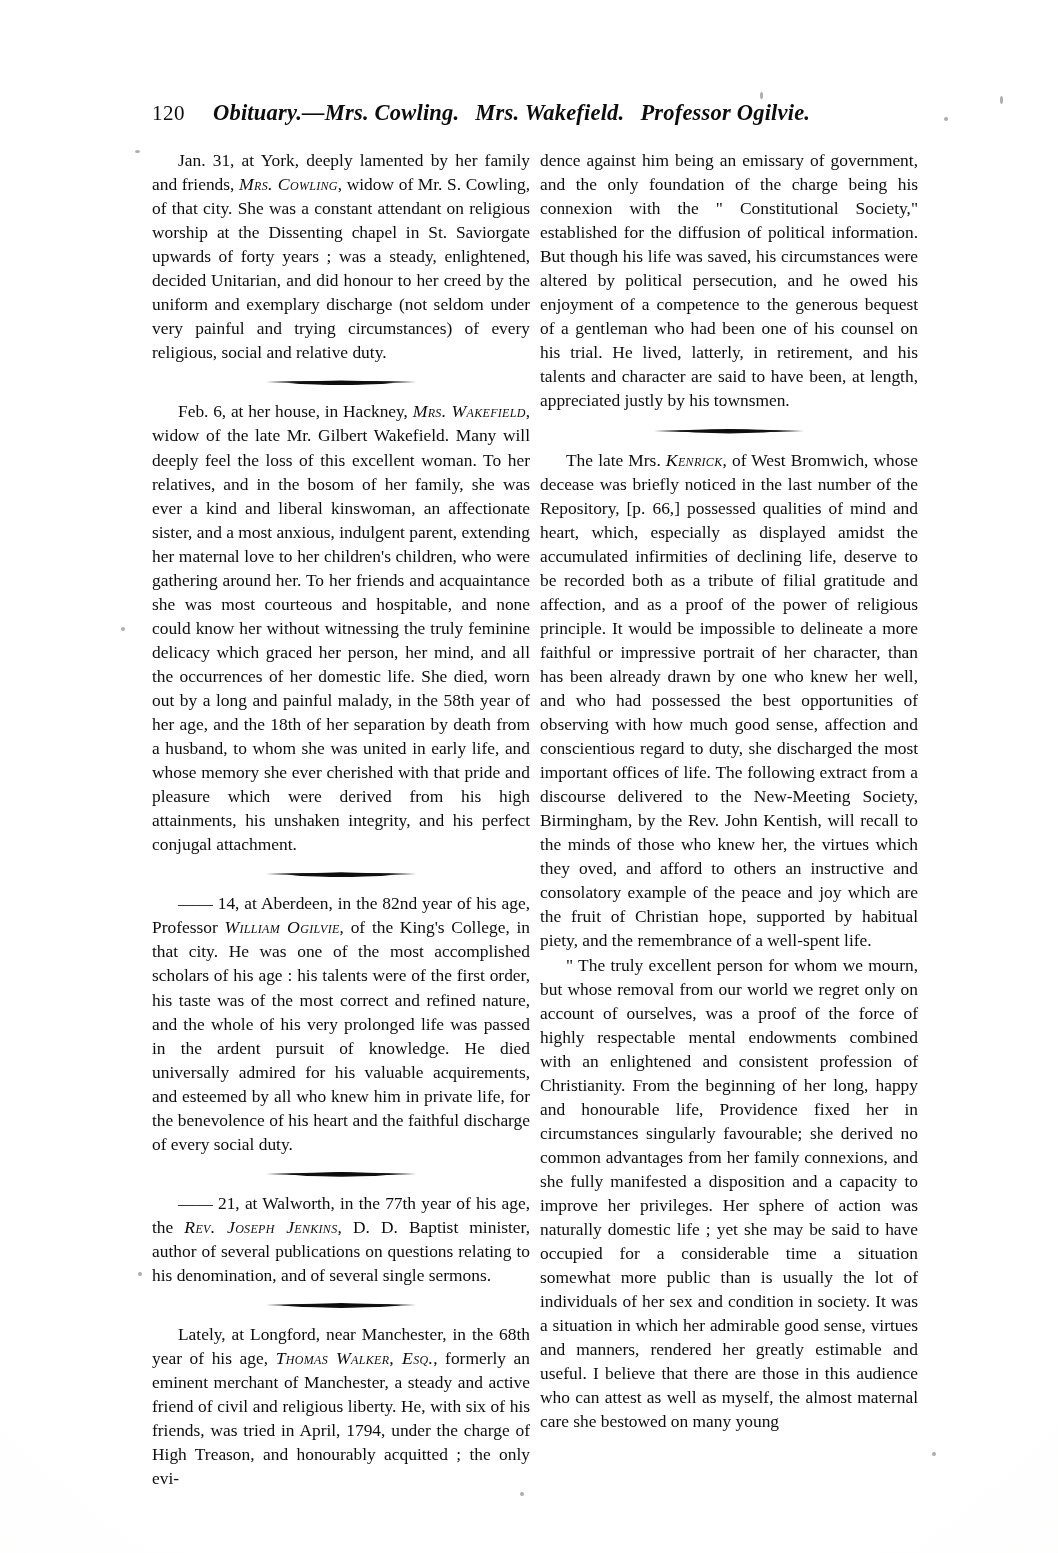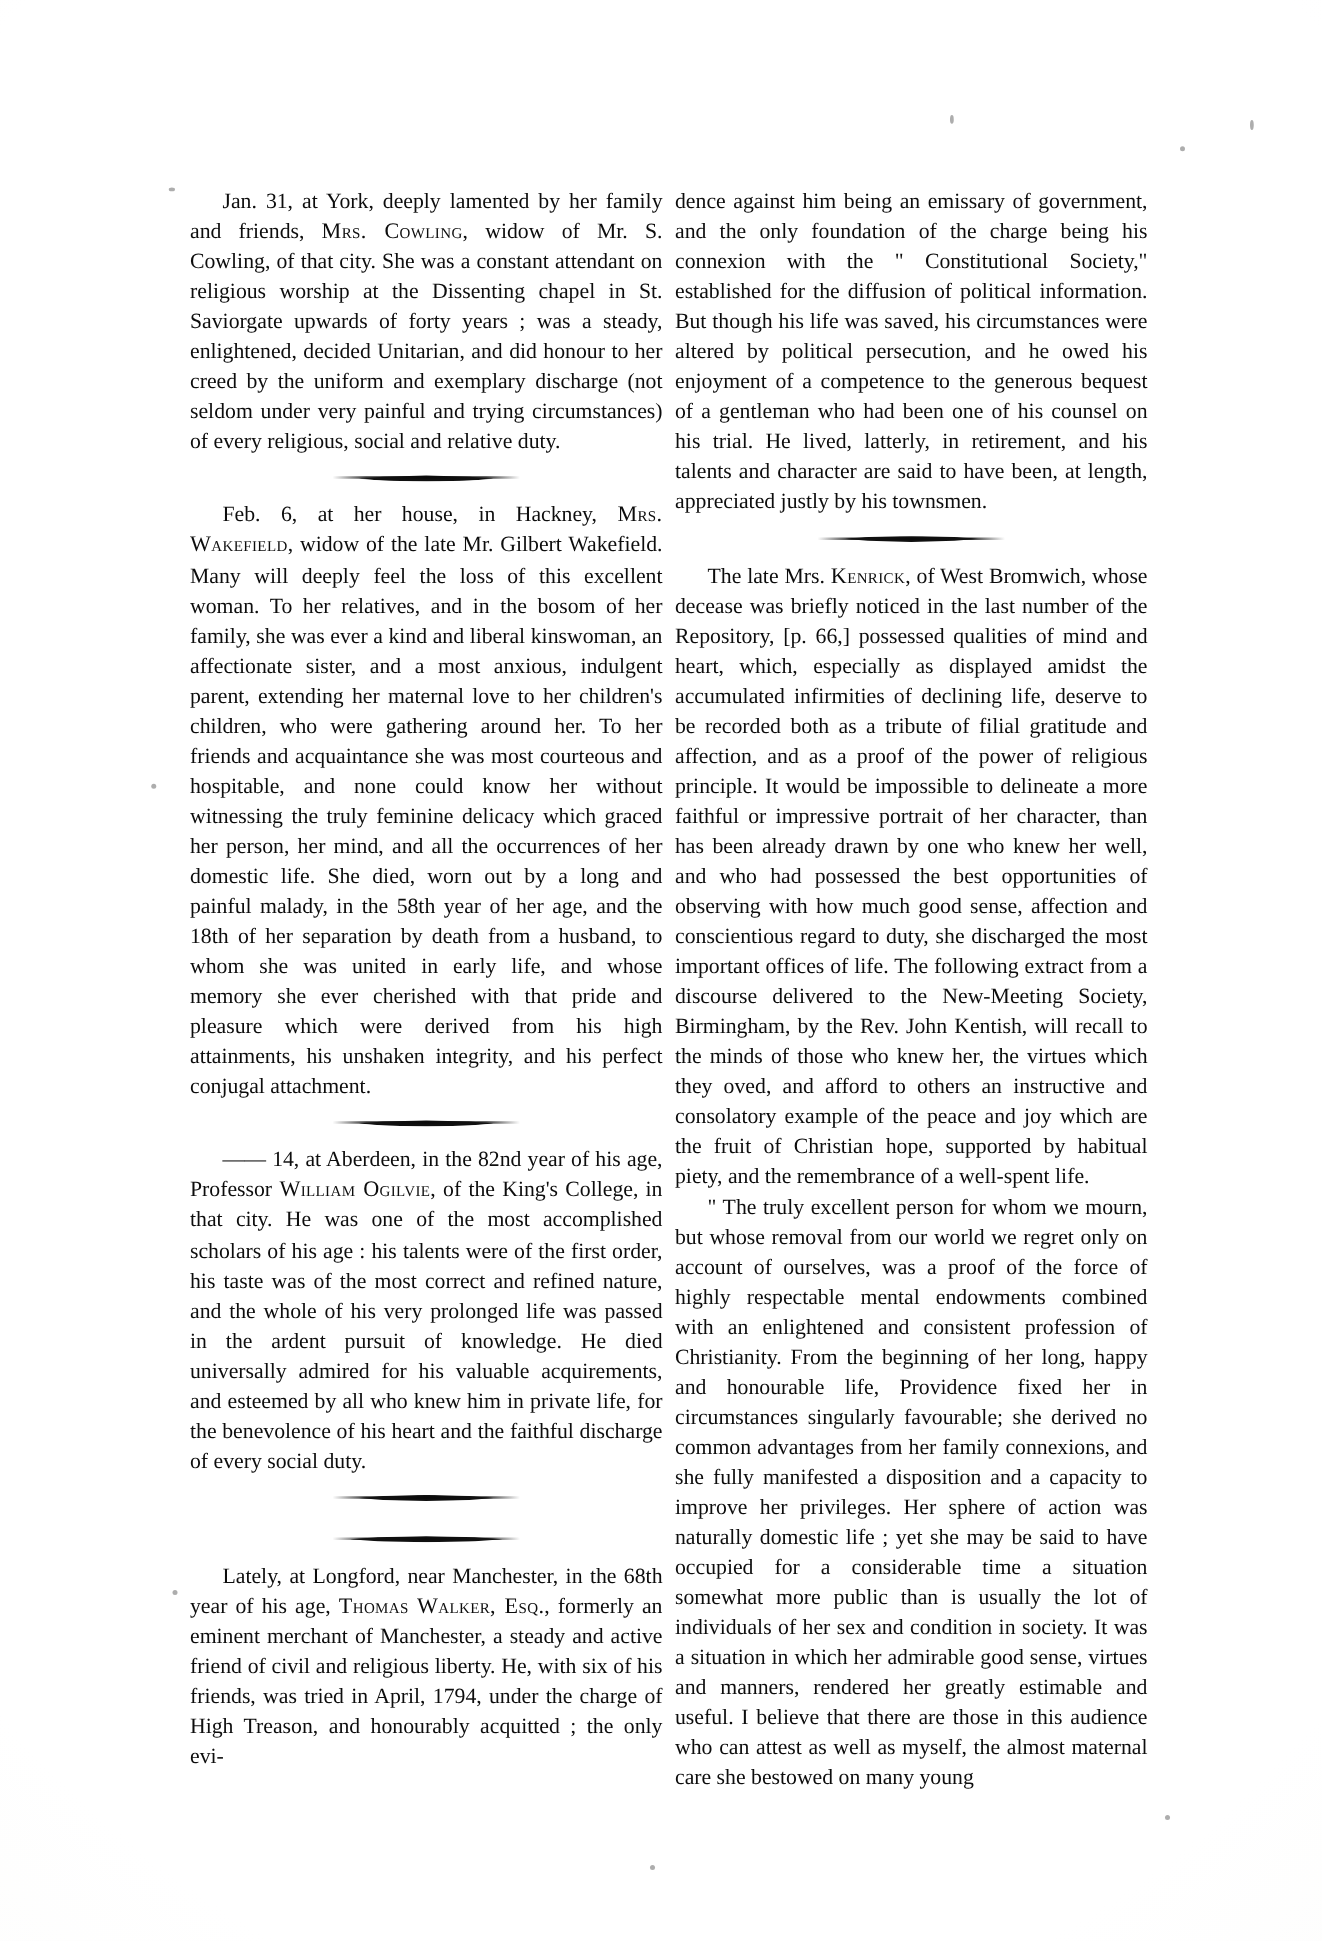--- a/index.html
+++ b/index.html
@@ -82,20 +82,21 @@
     text-indent: 26px;
     text-align: justify;
   }
   .para.cont { text-indent: 0; }
 
   
   .sc {
     font-variant: small-caps;
     font-size: 1.02em;
     letter-spacing: 0.3px;
+    font-style: italic;
   }
   .it { }
 
   
   .ornament {
     position: relative;
     height: 30px;
     margin: 3px 0 2px 0;
   }
   .ornament::before {
@@ -136,37 +137,41 @@
     opacity: 0.55;
   }
 </style>
 </head>
 <body>
 
 <div class="page-surface"></div>
 
 <div class="page-inner">
 
+  <div class="running-head">
+    <span class="folio">120</span><span class="head-title"><span class="seg">Obituary.—Mrs. Cowling.</span><span class="seg">Mrs. Wakefield.</span><span class="seg">Professor Ogilvie.</span></span>
+  </div>
 
   <div class="columns">
 
     <div class="col col-left">
 
       <p class="para">Jan. 31, at <span class="it">York</span>, deeply lamented by her family and friends, <span class="sc">Mrs. Cowling</span>, widow of Mr. S. Cowling, of that city. She was a constant attendant on religious worship at the Dissenting chapel in St. Saviorgate upwards of forty years ; was a steady, enlightened, decided Unitarian, and did honour to her creed by the uniform and exemplary discharge (not seldom under very painful and trying circumstances) of every religious, social and relative duty.</p>
 
       <div class="ornament"></div>
 
       <p class="para">Feb. 6, at her house, in <span class="it">Hackney</span>, <span class="sc">Mrs. Wakefield</span>, widow of the late Mr. Gilbert Wakefield. Many will deeply feel the loss of this excellent woman. To her relatives, and in the bosom of her family, she was ever a kind and liberal kinswoman, an affectionate sister, and a most anxious, indulgent parent, extending her maternal love to her children's children, who were gathering around her. To her friends and acquaintance she was most courteous and hospitable, and none could know her without witnessing the truly feminine delicacy which graced her person, her mind, and all the occurrences of her domestic life. She died, worn out by a long and painful malady, in the 58th year of her age, and the 18th of her separation by death from a husband, to whom she was united in early life, and whose memory she ever cherished with that pride and pleasure which were derived from his high attainments, his unshaken integrity, and his perfect conjugal attachment.</p>
 
       <div class="ornament"></div>
 
       <p class="para">—— 14, at <span class="it">Aberdeen</span>, in the 82nd year of his age, Professor <span class="sc">William Ogilvie</span>, of the King's College, in that city. He was one of the most accomplished scholars of his age : his talents were of the first order, his taste was of the most correct and refined nature, and the whole of his very prolonged life was passed in the ardent pursuit of knowledge. He died universally admired for his valuable acquirements, and esteemed by all who knew him in private life, for the benevolence of his heart and the faithful discharge of every social duty.</p>
 
       <div class="ornament"></div>
 
+      <p class="para">—— 21, at <span class="it">Walworth</span>, in the 77th year of his age, the <span class="sc">Rev. Joseph Jenkins</span>, D. D. Baptist minister, author of several publications on questions relating to his denomination, and of several single sermons.</p>
 
       <div class="ornament wide"></div>
 
       <p class="para">Lately, at <span class="it">Longford</span>, near <span class="it">Manchester,</span> in the 68th year of his age, <span class="sc">Thomas Walker, Esq.</span>, formerly an eminent merchant of <span class="it">Manchester,</span> a steady and active friend of civil and religious liberty. He, with six of his friends, was tried in April, 1794, under the charge of High Treason, and honourably acquitted ; the only evi-</p>
 
     </div>
 
     <div class="col col-right">
 
       <p class="para cont">dence against him being an emissary of government, and the only foundation of the charge being his connexion with the " Constitutional Society," established for the diffusion of political information. But though his life was saved, his circumstances were altered by political persecution, and he owed his enjoyment of a competence to the generous bequest of a gentleman who had been one of his counsel on his trial. He lived, latterly, in retirement, and his talents and character are said to have been, at length, appreciated justly by his townsmen.</p>

